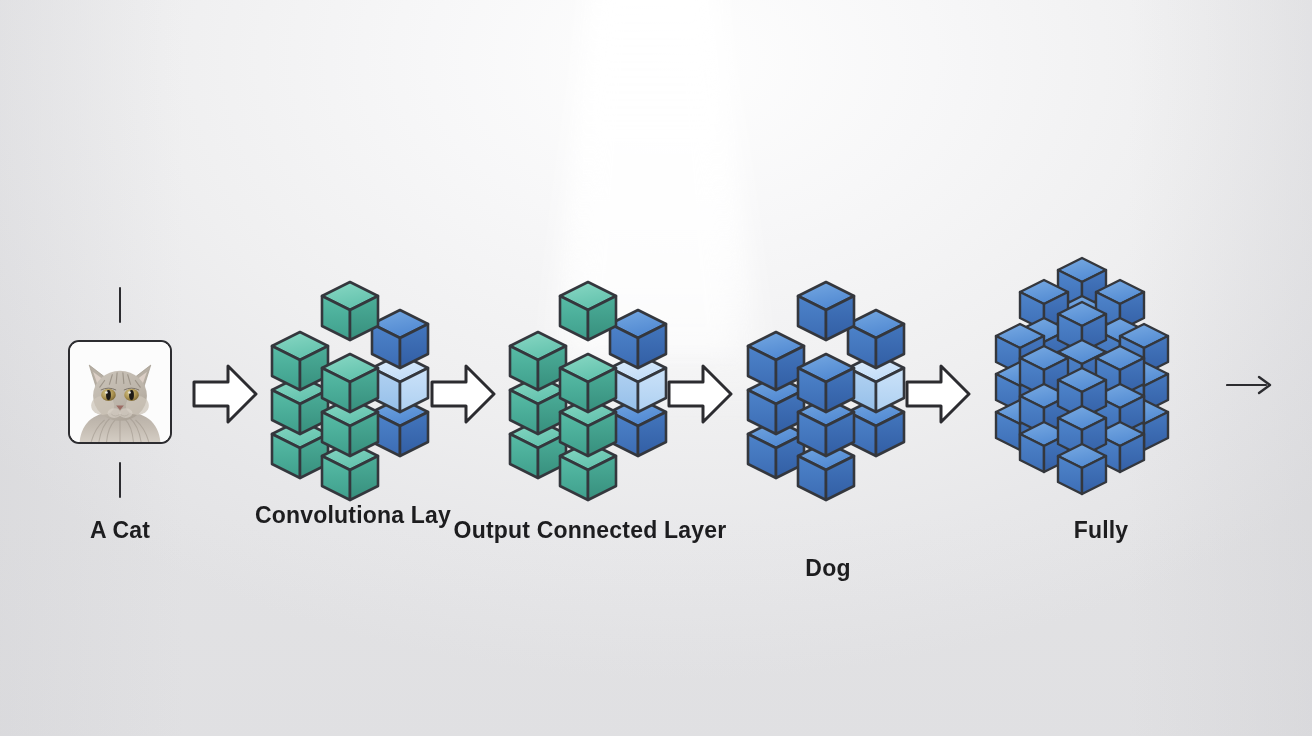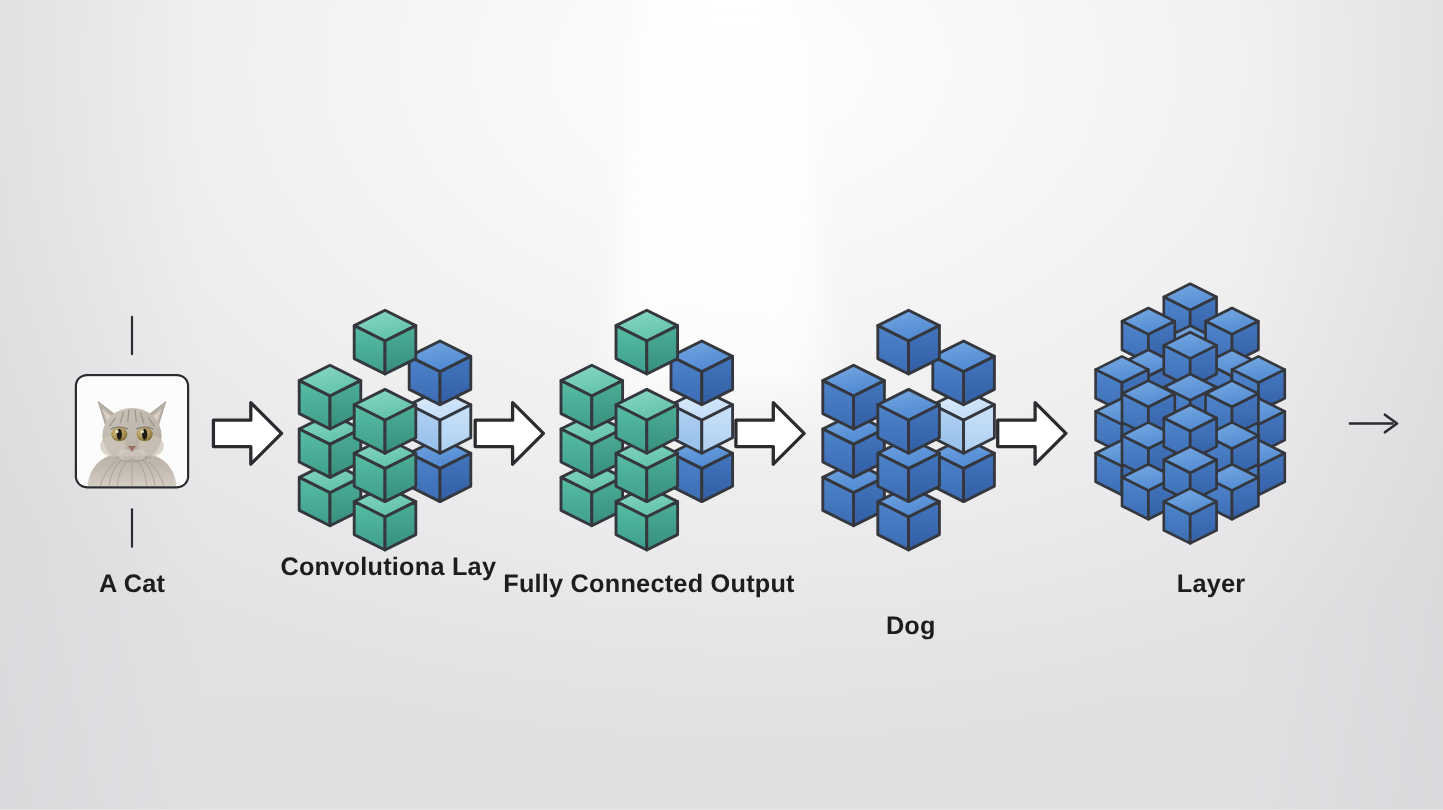--- a/index.html
+++ b/index.html
@@ -340,21 +340,21 @@
         </g>
         <g transform="translate(54,14)">
           <path d="M28 0 L56 14 L28 28 L0 14 Z" fill="url(#tTop)"></path>
           <path d="M0 14 L28 28 L28 58 L0 44 Z" fill="url(#tLeft)"></path>
           <path d="M56 14 L28 28 L28 58 L56 44 Z" fill="url(#tRight)"></path>
         </g>
       </g>
     </svg>
   </div>
 
-  <div class="label" style="left:590px; top:517px;">Fully Connected Output</div>
+  <div class="label" style="left:590px; top:517px;">Output Connected Layer</div>
 
   <svg class="blockarrow" style="left:667px; top:363px;" width="66" height="62" viewBox="0 0 66 62">
     <path d="M2 19 L36 19 L36 3 L64 31 L36 59 L36 43 L2 43 Z" fill="#ffffff" stroke="#2c2c30" stroke-width="3" stroke-linejoin="round"></path>
   </svg>
 
   <div class="stack" style="left:744px; top:268px;">
     <svg width="180" height="216" viewBox="0 0 180 216">
       <g stroke="#34373d" stroke-width="2.6" stroke-linejoin="round">
         <g transform="translate(104,130)">
           <path d="M28 0 L56 14 L28 28 L0 14 Z" fill="url(#bTop2)"></path>
@@ -577,20 +577,20 @@
           </g>
         <g transform="translate(62,186)">
             <path d="M24 0 L48 12 L24 24 L0 12 Z" fill="url(#oTop)"></path>
             <path d="M0 12 L24 24 L24 50 L0 38 Z" fill="url(#oLeft)"></path>
             <path d="M48 12 L24 24 L24 50 L48 38 Z" fill="url(#oRight)"></path>
           </g>
       </g>
     </svg>
   </div>
 
-  <div class="label" style="left:1101px; top:517px;">Layer</div>
+  <div class="label" style="left:1101px; top:517px;">Fully</div>
 
   <svg class="thinarrow" style="left:1226px; top:372px;" width="50" height="26" viewBox="0 0 50 26">
     <line x1="1" y1="13" x2="40" y2="13" stroke="#2c2c30" stroke-width="2.2" stroke-linecap="round"></line>
     <polyline points="33,5 44,13 33,21" fill="none" stroke="#2c2c30" stroke-width="2.4" stroke-linecap="round" stroke-linejoin="round"></polyline>
   </svg>
 
 </div>
 
 </body></html>

